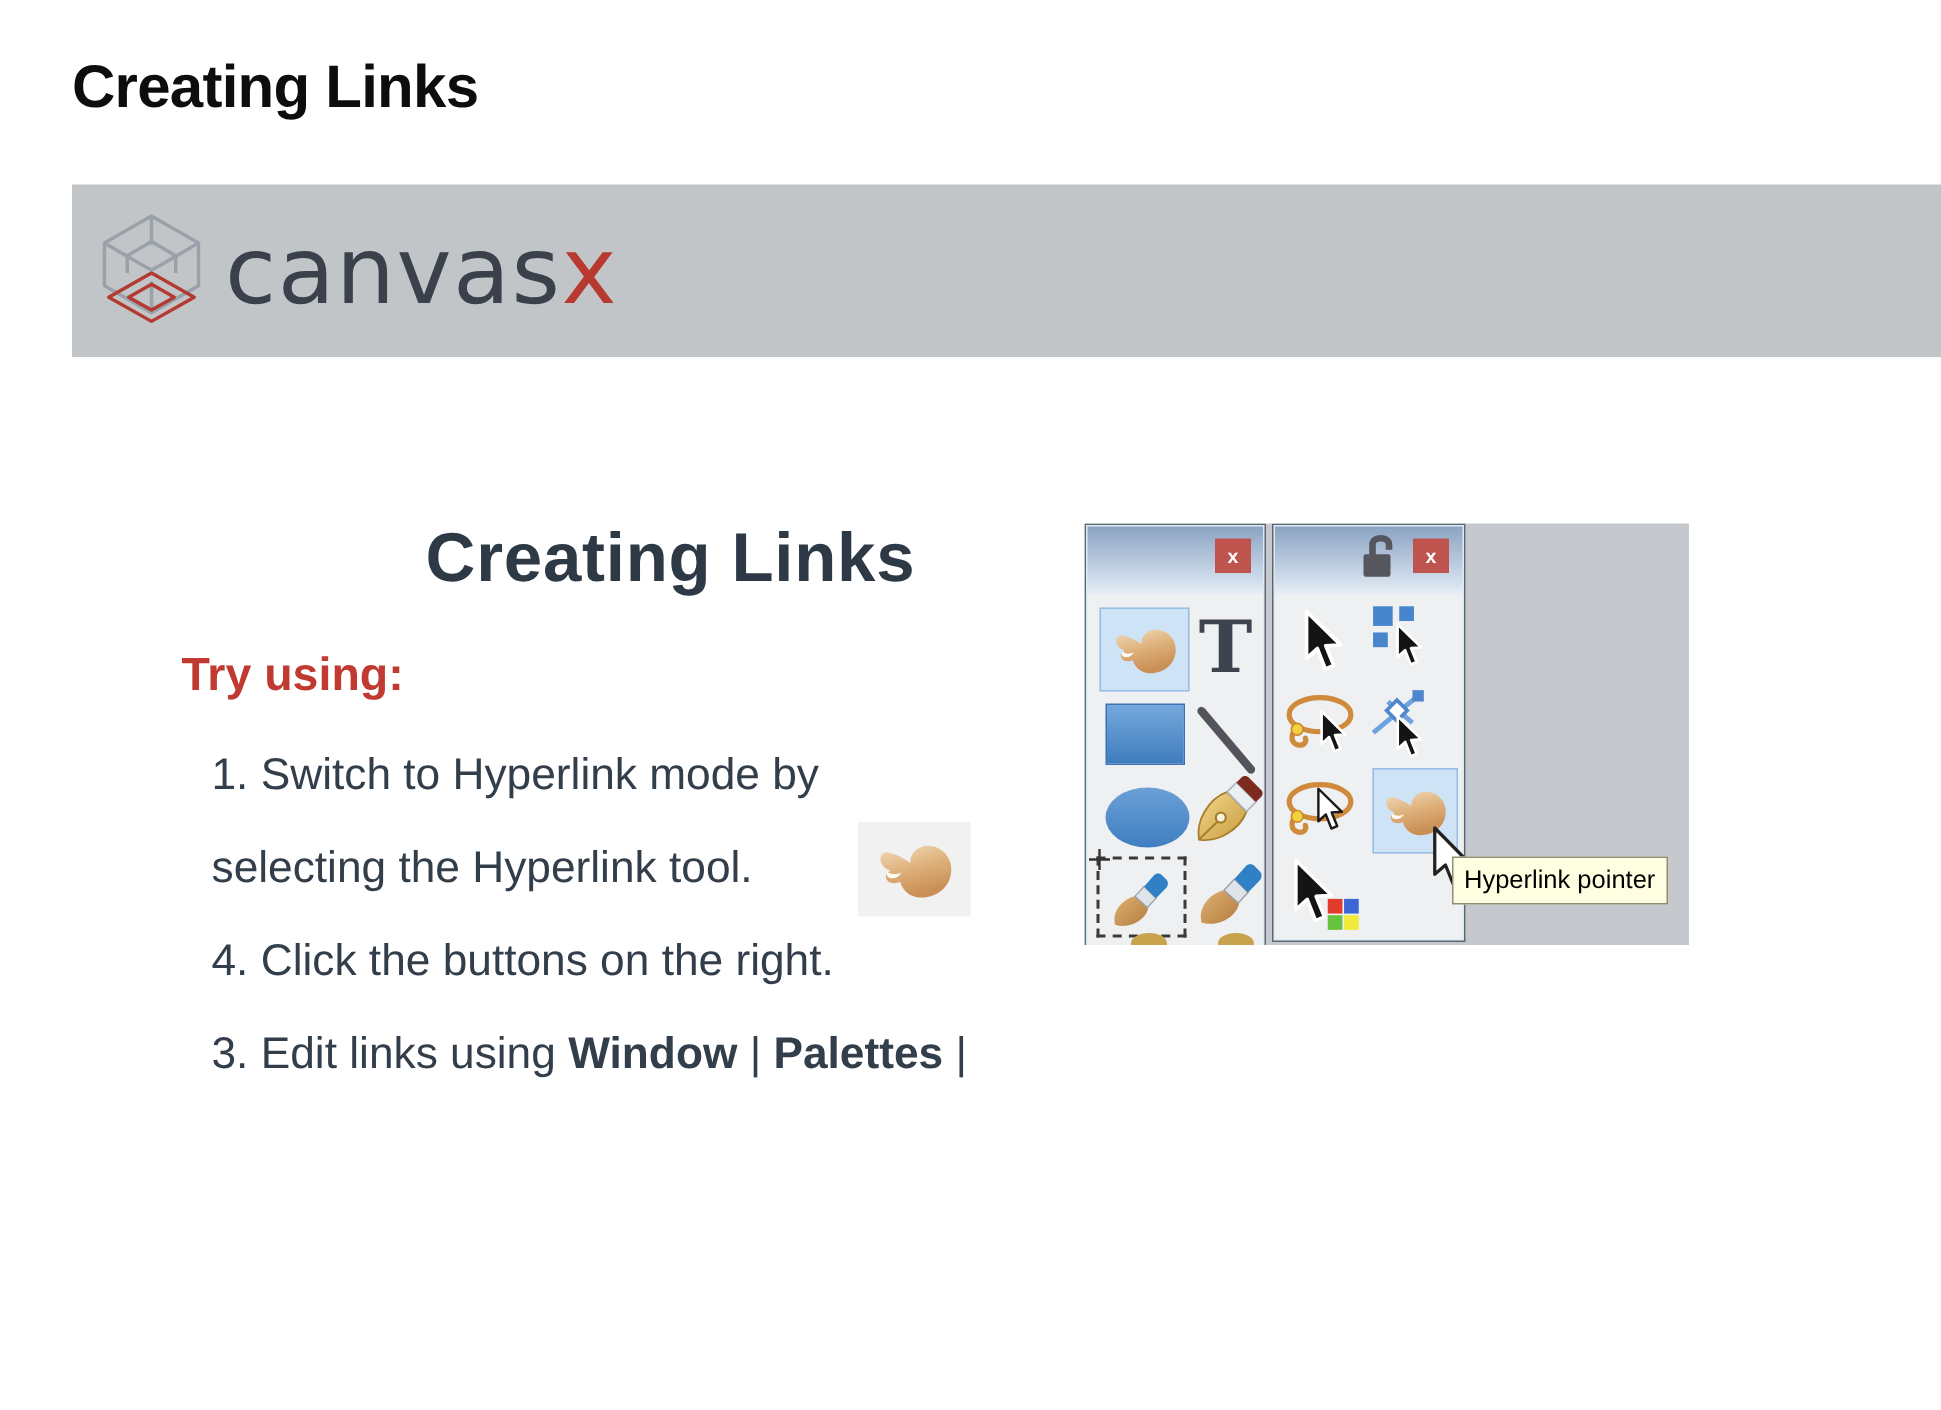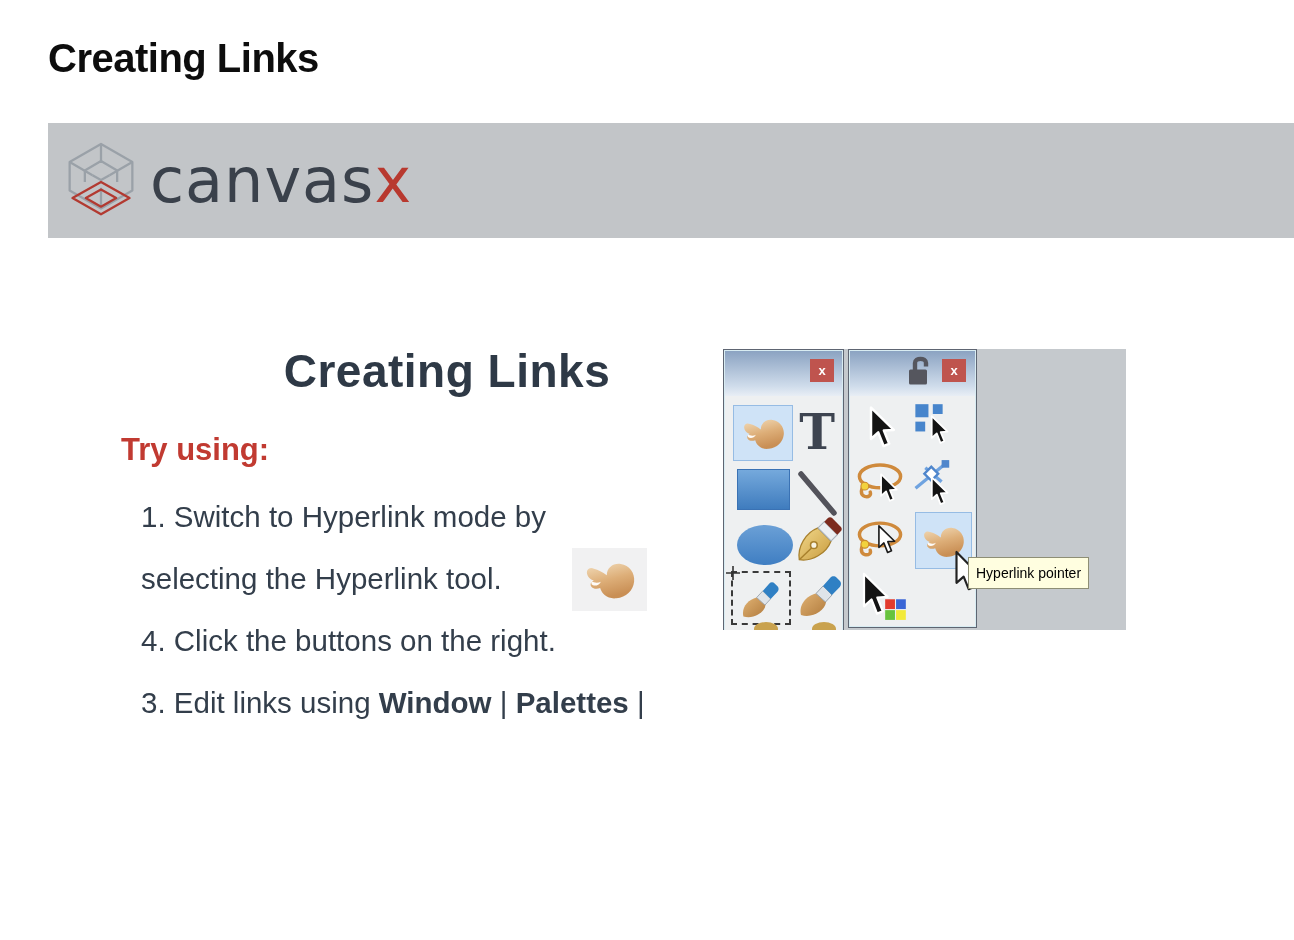--- a/index.html
+++ b/index.html
@@ -40,22 +40,22 @@
   .closebtn{position:absolute;width:24px;height:23px;background:#bf544e;color:#ffffff;
             font-size:13px;font-weight:bold;display:flex;align-items:center;justify-content:center;
             line-height:1;cursor:default;}
   .padlock{position:absolute;width:30px;height:36px;}
   .cell{position:absolute;display:flex;align-items:center;justify-content:center;}
   .cell.selected{background:#cfe3f7;border:1px solid #96bce4;}
   .t-glyph{font-family:"DejaVu Serif",serif;font-weight:bold;font-size:48px;color:#3d4450;line-height:1;}
   .rect-tool{width:53px;height:39px;background:linear-gradient(#75a9dc,#3f7cbe);border:1px solid #3a72b4;}
   .ellipse-tool{width:56px;height:40px;background:linear-gradient(#6ba0d6,#3f7ec2);border-radius:50%;}
   .marquee{border:2px dashed #3a3a3a;}
-  .tooltip{position:absolute;left:245px;top:208px;height:30px;background:#fffee0;
-           border:1px solid #8e8e75;color:#000;font-size:14px;line-height:30px;
+  .tooltip{position:absolute;left:245px;top:222px;height:30px;background:#fffee0;
+           border:1px solid #8e8e75;color:#000;font-size:17px;line-height:30px;
            padding:0 7px;white-space:nowrap;}
   .cursor-w{position:absolute;left:231px;top:201px;width:30px;height:44px;}
   svg{display:block;}
 </style>
 </head>
 <body>
 
 <svg width="0" height="0" style="position:absolute">
   <defs>
     <linearGradient id="handGrad" x1="0" y1="0" x2="0.35" y2="1">

